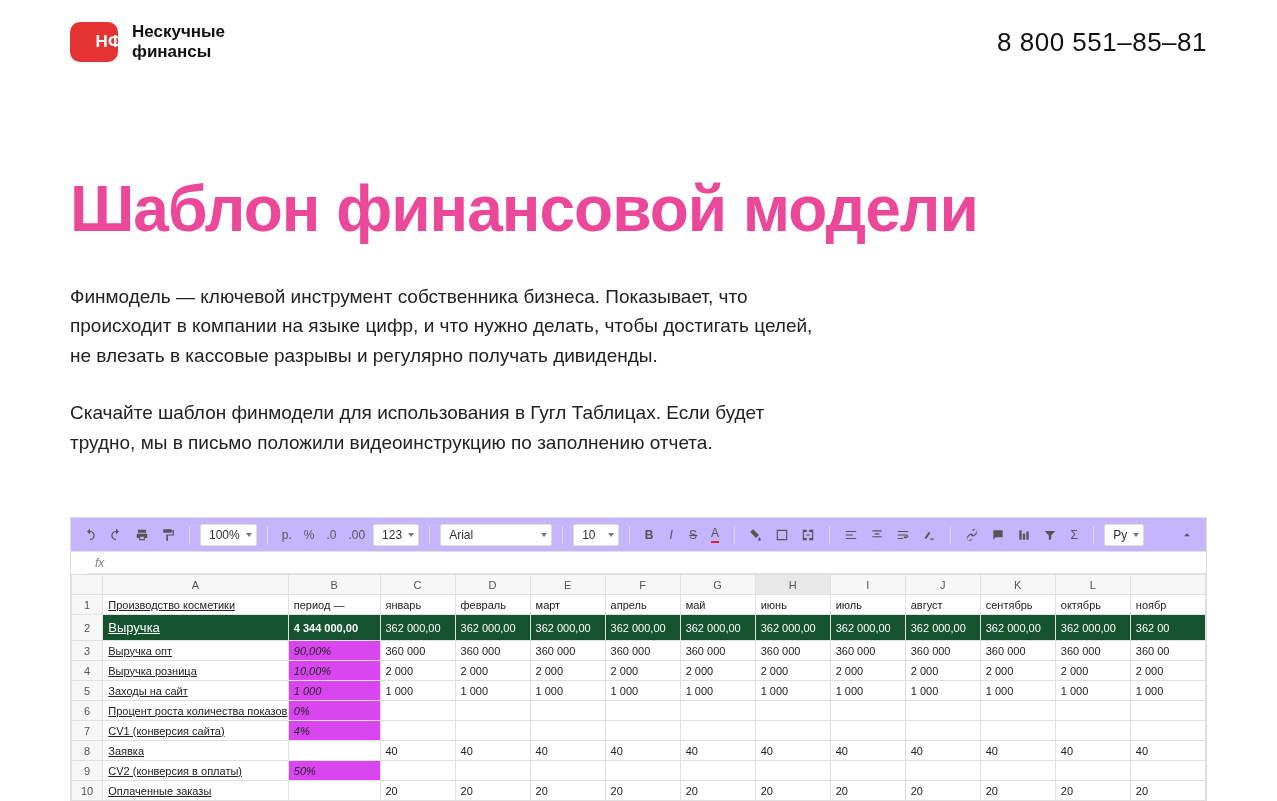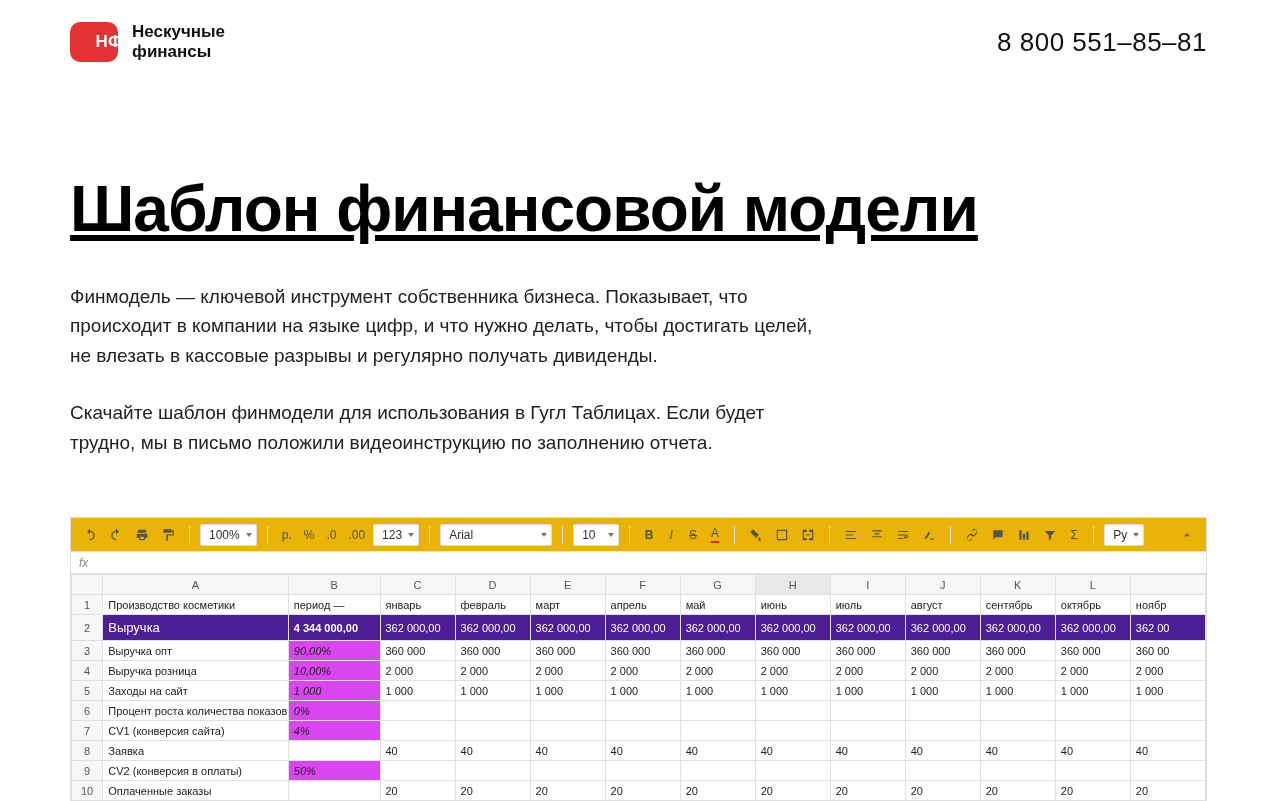--- a/index.html
+++ b/index.html
@@ -46,22 +46,21 @@
     letter-spacing: 0.5px;
   }
   .content {
     padding: 0 70px;
   }
   .page-title {
     font-size: 64px;
     font-weight: 800;
     letter-spacing: -1px;
     margin-top: 110px;
-    color: #000000;
-    text-decoration: underline;
+    color: #ec4899;
   }
   .desc {
     margin-top: 36px;
     font-size: 19px;
     line-height: 1.55;
     max-width: 760px;
     color: #222;
   }
   .desc p + p { margin-top: 28px; }
 
@@ -71,21 +70,21 @@
     border: 1px solid #ddd;
     background: #fff;
     overflow: hidden;
     width: 100%;
   }
   .toolbar {
     display: flex;
     align-items: center;
     gap: 4px;
     padding: 6px 8px;
-    background: #eab308;
+    background: #c4b5fd;
     border-bottom: 1px solid #e0e0e0;
     font-size: 12px;
     color: #444;
     height: 34px;
   }
   .toolbar .sep {
     width: 1px;
     height: 18px;
     background: #ddd;
     margin: 0 6px;
@@ -129,20 +128,21 @@
   }
   .fx-bar {
     height: 22px;
     border-bottom: 1px solid #e0e0e0;
     padding: 0 8px;
     display: flex;
     align-items: center;
     font-size: 12px;
     color: #888;
     font-style: italic;
+    margin-left: 16px;
   }
   table.sheet {
     border-collapse: collapse;
     table-layout: fixed;
     width: 100%;
     font-size: 11px;
     color: #222;
   }
   table.sheet th, table.sheet td {
     border: 1px solid #e0e0e0;
@@ -162,24 +162,24 @@
     font-size: 11px;
   }
   table.sheet thead th:first-child,
   table.sheet tbody td.rownum {
     width: 30px;
     text-align: center;
     background: #f7f7f7;
     color: #555;
     font-size: 11px;
   }
-  table.sheet .col-a { width: 178px; }
+  table.sheet .col-a { width: 178px; text-decoration: underline; }
   table.sheet .col-b { width: 88px; }
   table.sheet .col-data { width: 72px; text-align: left; }
-  tr.revenue-row td { background: #4c1d95; color: #fff; height: 26px; }
+  tr.revenue-row td { background: #14532d; color: #fff; height: 26px; }
   tr.revenue-row td.rownum { background: #f7f7f7; color: #555; }
   tr.revenue-row td.col-a { font-size: 13px; }
   tr.revenue-row td.col-b { font-weight: 600; }
   .yellow { background: #d946ef; font-style: italic; }
   table.sheet thead th.active { background: #e8e8e8; }
 </style>
 </head>
 <body>
 
 <div class="header">

